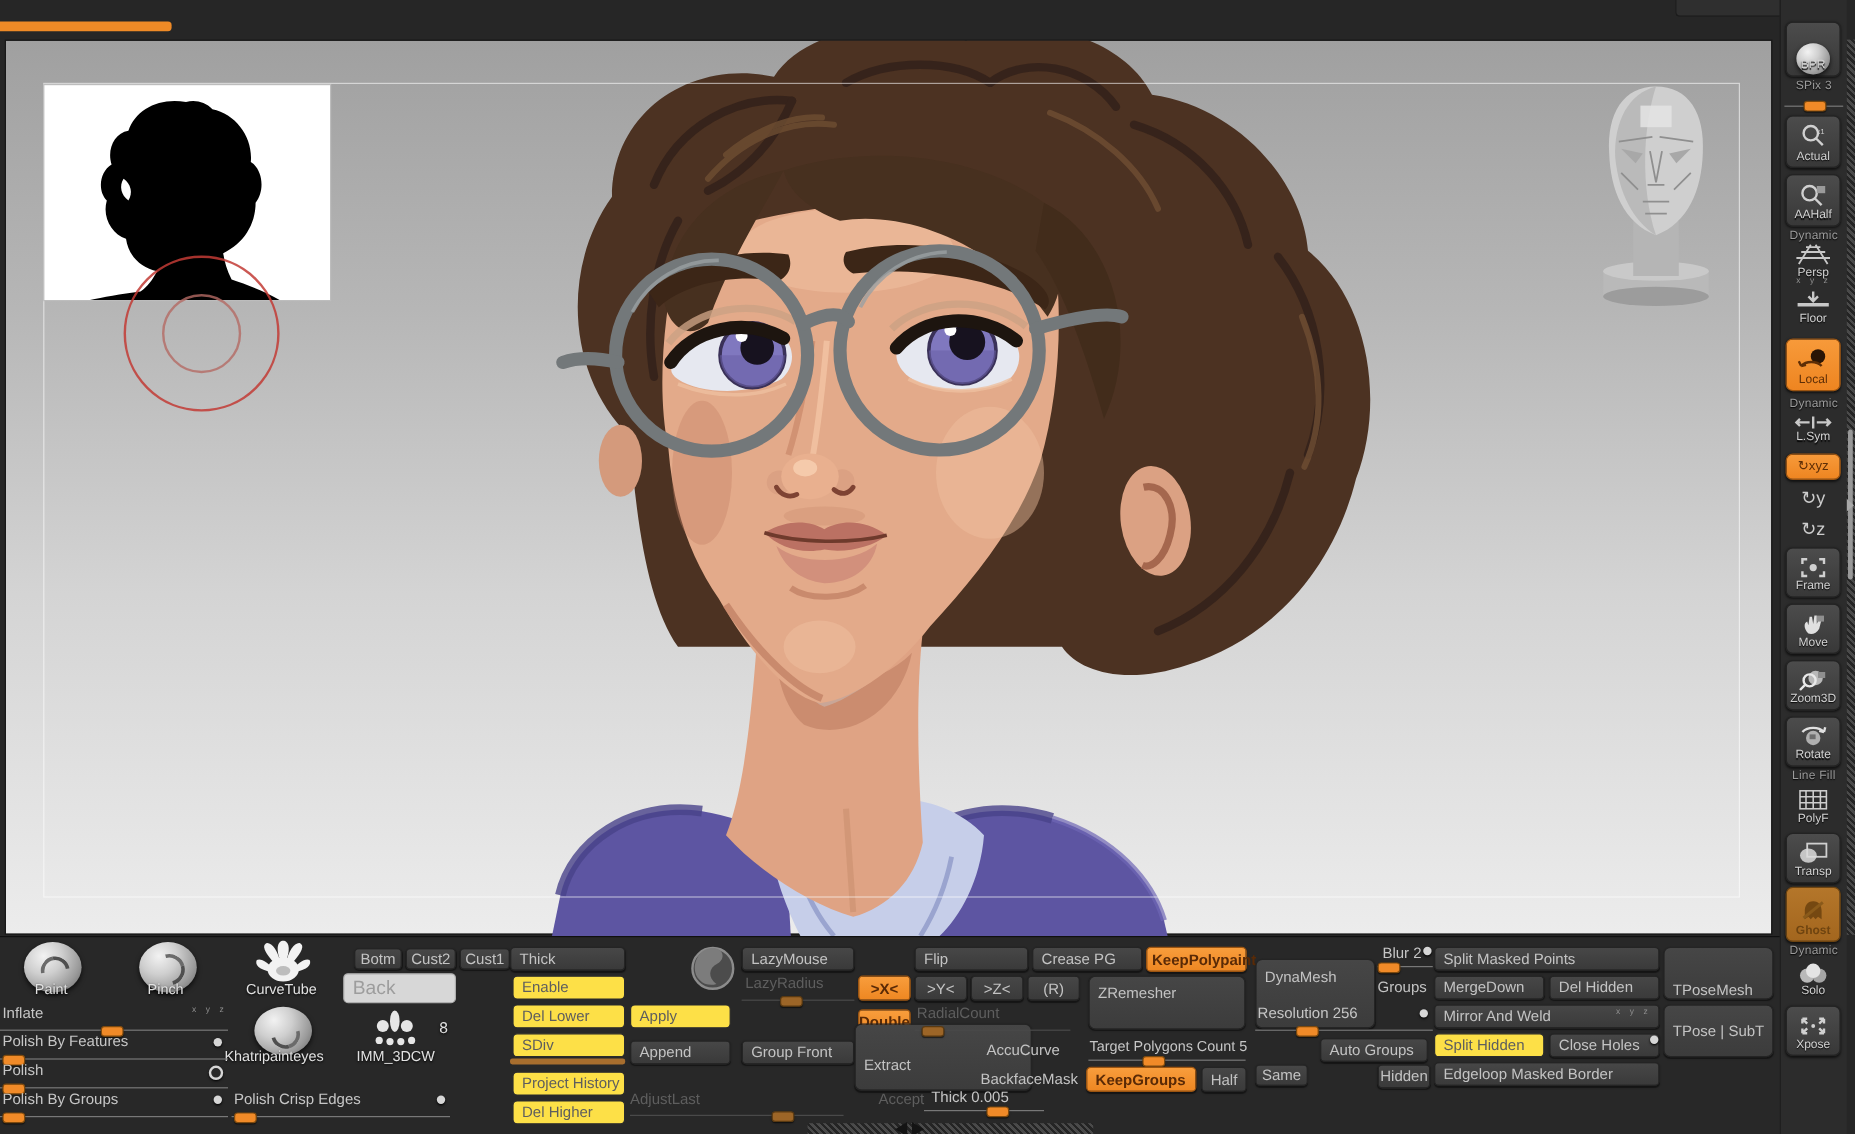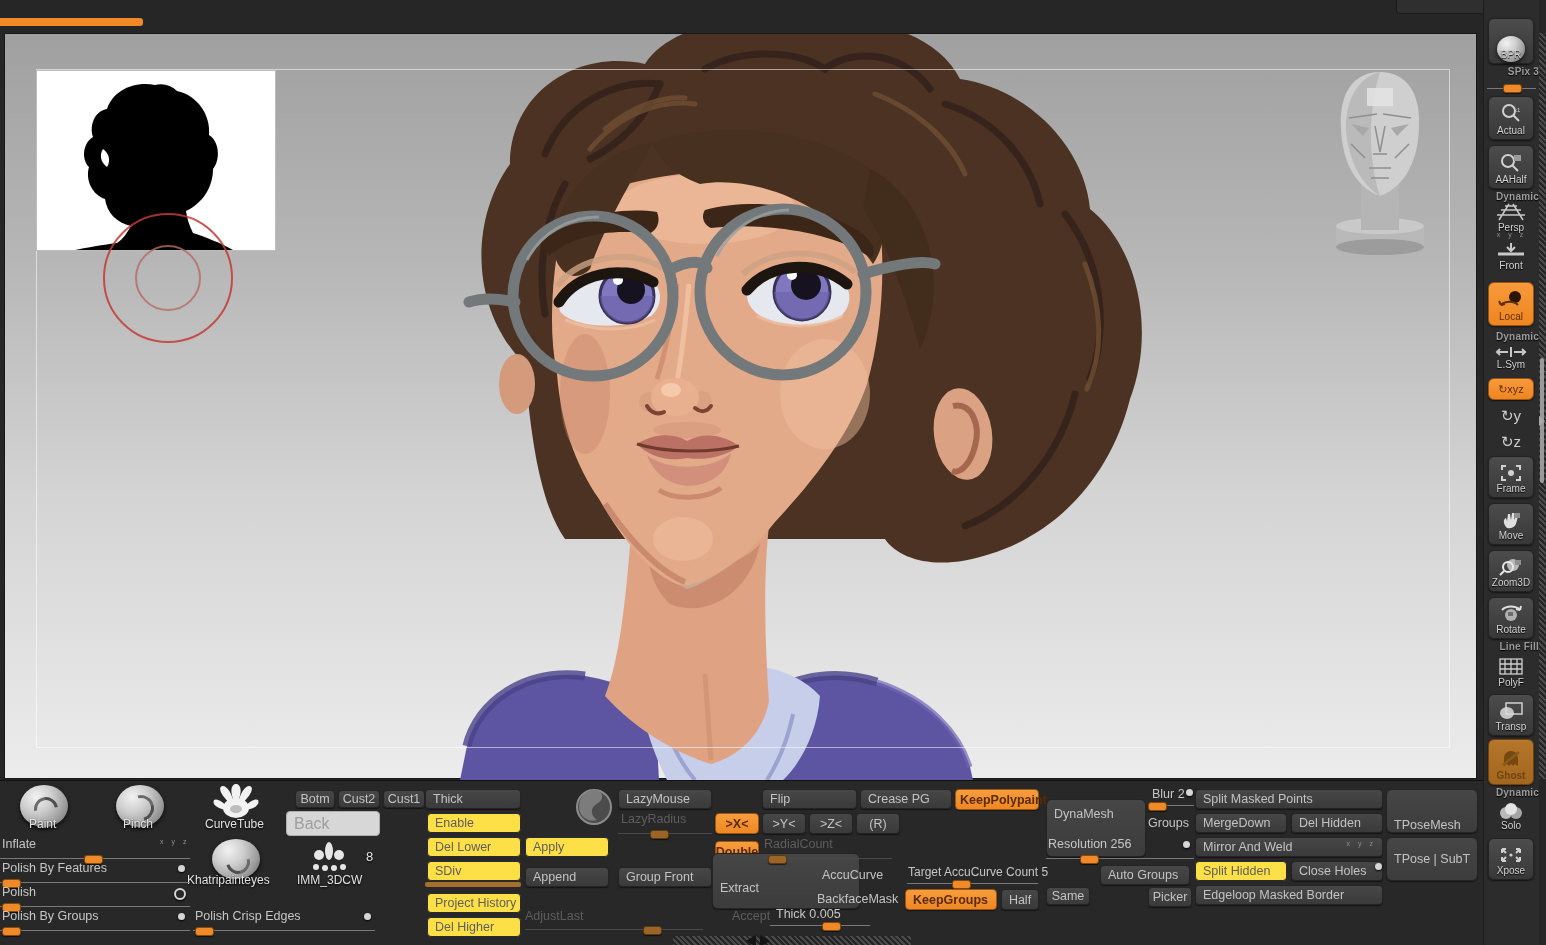--- a/index.html
+++ b/index.html
@@ -38,21 +38,21 @@
   #sidebar{position:absolute;left:1483px;top:0;width:55px;height:945px;background:#2c2c2c;border-left:1px solid #1d1d1d}
   .sb-btn{position:absolute;left:4px;width:46px;background:linear-gradient(#4c4c4c,#383838);
           border:1px solid #232323;border-radius:6px;box-shadow:0 1px 2px rgba(0,0,0,.6);
           display:flex;flex-direction:column;align-items:center;justify-content:flex-end;box-sizing:border-box}
   .sb-btn.flat{background:none;border:none;box-shadow:none}
   .sb-btn.orange{background:linear-gradient(#f79a3a,#ee8521);border-color:#9c5410}
   .sb-btn.ghostact{background:linear-gradient(#b4762a,#a3661e);border-color:#6e4410}
   .sb-lab{font-size:10px;color:#d2d2d2;text-shadow:0 1px 1px #000;line-height:12px;padding-bottom:2px}
   .sb-btn.orange .sb-lab{color:#5e2e06;text-shadow:none;font-weight:normal}
   .sb-btn.ghostact .sb-lab{color:#6f4410;text-shadow:none;font-weight:bold}
-  .sb-head{position:absolute;left:0;width:55px;text-align:right;font-size:10px;font-weight:bold;
+  .sb-head{position:absolute;left:0;width:55px;text-align:center;font-size:10px;font-weight:normal;
            color:#9b9b9b;text-shadow:0 1px 1px #000;letter-spacing:.2px}
   .sb-mini{position:absolute;left:0;width:55px;text-align:center;font-size:7px;color:#8f8f8f;letter-spacing:3px}
   .glyph{color:#cccccc;font-size:15px;line-height:16px}
   
   #canvas{position:absolute;left:4px;top:33px;width:1473px;height:746px;
           background:linear-gradient(180deg,#a0a0a0 0%,#b6b6b6 30%,#d4d4d4 62%,#ececec 100%);
           border:1px solid #181818;box-sizing:border-box}
   #innerframe{position:absolute;left:31px;top:35px;width:1412px;height:677px;
               border:1px solid rgba(255,255,255,.55);pointer-events:none}
   
@@ -259,21 +259,21 @@
     </svg>
     <div class="sb-lab">Persp</div>
   </div>
 
   <div class="sb-mini" style="top:231px">x y z</div>
   <div class="sb-btn flat" style="top:240px;height:34px">
     <svg width="30" height="18">
       <line x1="2" y1="12" x2="28" y2="12" stroke="#c8c8c8" stroke-width="3"></line>
       <path d="M15 1 L15 8 M11 5 L15 9 L19 5" stroke="#c8c8c8" stroke-width="2" fill="none"></path>
     </svg>
-    <div class="sb-lab">Front</div>
+    <div class="sb-lab">Floor</div>
   </div>
 
   <div class="sb-btn orange" style="top:282px;height:44px">
     <svg width="26" height="22">
       <circle cx="17" cy="8" r="6" fill="#2a1505"></circle>
       <path d="M3 16 A10 7 0 0 1 20 16" stroke="#5e2e06" stroke-width="2" fill="none"></path>
       <path d="M3 16 L1 12 M3 16 L7 15" stroke="#5e2e06" stroke-width="2" fill="none"></path>
     </svg>
     <div class="sb-lab">Local</div>
   </div>
@@ -549,22 +549,25 @@
   <div class="btn" style="left:762px;top:8px;width:95px">
       <span>Flip</span>
     </div>
   <div class="btn" style="left:860px;top:8px;width:92px">
       <span>Crease PG</span>
     </div>
   <div class="btn orange" style="left:955px;top:8px;width:84px;height:21px;padding:0 4px">
       <span>KeepPolypaint</span>
     </div>
 
+  <div class="btn big" style="left:907px;top:32px;width:131px;height:45px;border-radius:6px">
+      <span>ZRemesher</span>
+    </div>
   <div class="lbl" style="left:908px;top:84px;font-size:12px">
-    <span>Target AccuCurve Count</span> <span>5</span>
+    <span>Target Polygons Count</span> <span>5</span>
   </div>
   <div class="track" style="left:907px;top:102px;width:131px"></div>
   <div class="knob" style="left:952px;top:99px"></div>
   <div class="btn orange" style="left:905px;top:108px;width:92px;height:21px">
       <span>KeepGroups</span>
     </div>
   <div class="btn center" style="left:1001px;top:108px;width:38px;height:21px">
       <span>Half</span>
     </div>
   <div class="btn center" style="left:1046px;top:106px;width:44px;height:18px">
@@ -586,21 +589,21 @@
   <div class="lbl" style="left:1048px;top:56px">
     <span>Resolution</span> <span>256</span>
   </div>
   <div class="dot" style="left:1183px;top:60px"></div>
   <div class="track" style="left:1046px;top:77px;width:148px"></div>
   <div class="knob" style="left:1080px;top:74px"></div>
   <div class="btn" style="left:1100px;top:84px;width:90px">
       <span>Auto Groups</span>
     </div>
   <div class="btn center" style="left:1148px;top:106px;width:44px;height:20px">
-      <span>Picker</span>
+      <span>Hidden</span>
     </div>
 
   <div class="btn" style="left:1195px;top:8px;width:188px">
       <span>Split Masked Points</span>
     </div>
   <div class="btn" style="left:1195px;top:32px;width:92px">
       <span>MergeDown</span>
     </div>
   <div class="btn" style="left:1291px;top:32px;width:92px">
       <span>Del Hidden</span>

